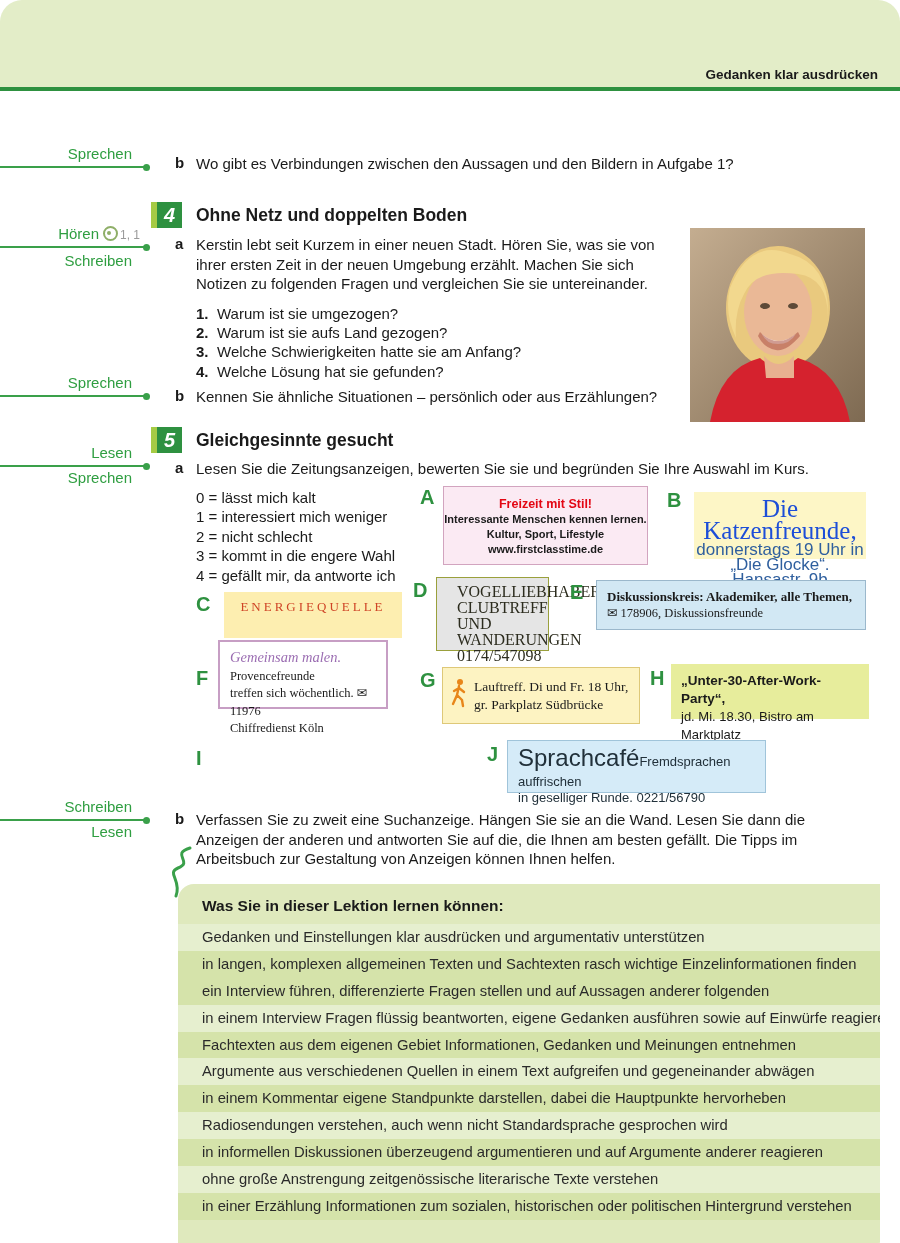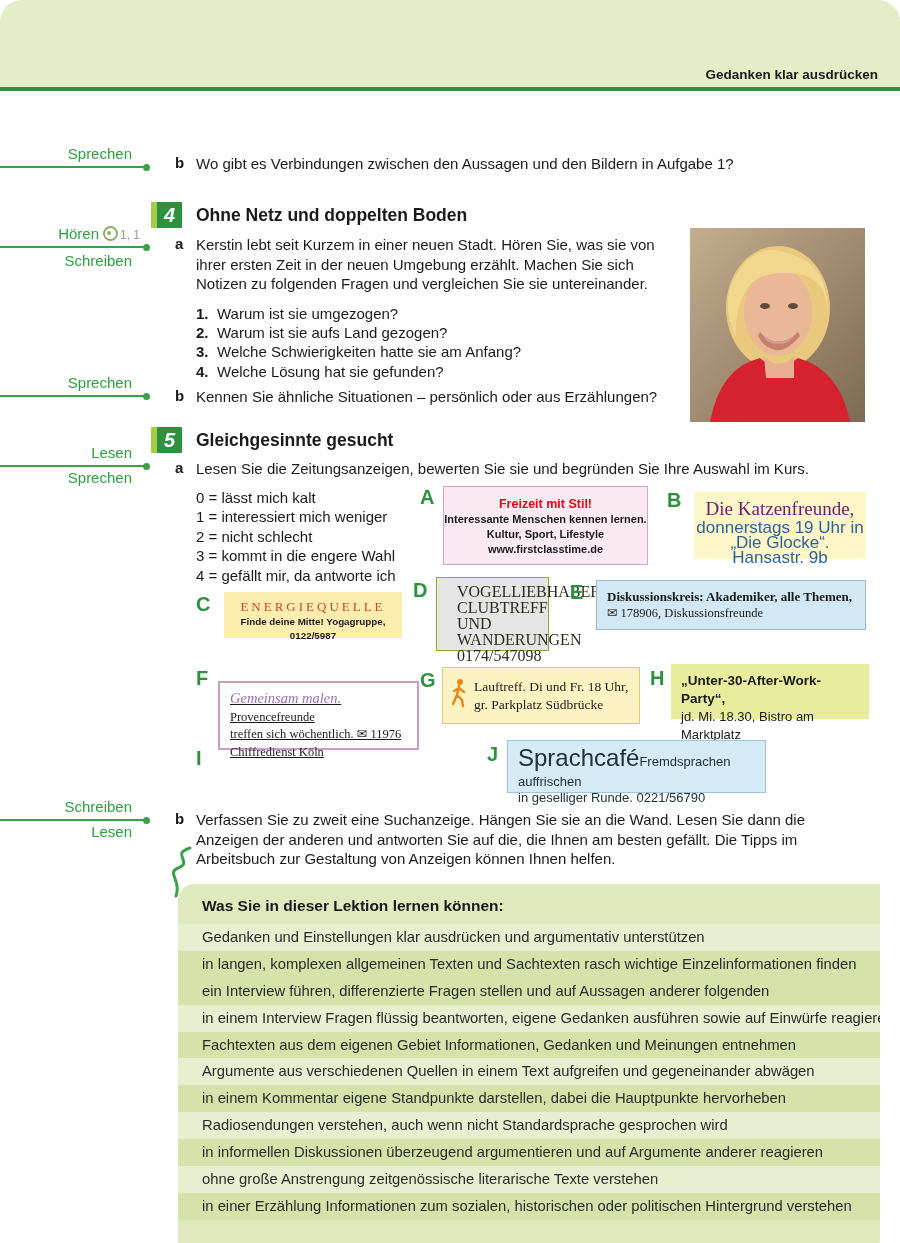--- a/index.html
+++ b/index.html
@@ -32,21 +32,21 @@
   .qnum { font-weight:700; display:inline-block; width:21px; }
   .srow { font-size:15px; line-height:19.4px; }
 
   
   .adletter { position:absolute; color:#2e9140; font-weight:700; font-size:20px; }
   .adbox { position:absolute; box-sizing:border-box; }
   .ad-a { background:#fbeaf3; border:1px solid #d2a4bf; text-align:center; padding-top:9px; }
   .ad-a .red { color:#e30613; font-weight:700; font-size:12.5px; line-height:16px; }
   .ad-a .bk  { font-weight:700; font-size:11px; line-height:15px; }
   .ad-b { background:#fdf6c6; text-align:center; padding-top:6px; }
-  .ad-b .title { color:#701a75; font-family:"Liberation Serif",serif; font-size:19px; line-height:22px; }
+  .ad-b .title { color:#1d4ed8; font-family:"Liberation Serif",serif; font-size:25px; line-height:22px; }
   .ad-b .blue  { color:#2f5f9e; font-weight:400; font-size:17px; line-height:15px; }
   .ad-c { background:#fdeeb0; text-align:center; padding-top:7px; }
   .ad-c .title { color:#cf4426; font-family:"Liberation Serif",serif; font-size:13px; letter-spacing:3px; line-height:16px; }
   .ad-c .sub   { font-weight:700; font-size:9.8px; line-height:14px; }
   .ad-d { background:#e5e5e5; border:1px solid #9aa03c; font-family:"Liberation Serif",serif;
           font-size:16px; line-height:16px; padding:6px 20px; color:#2c2c1e; }
   .ad-e { background:#d2e8f4; border:1px solid #9bb8cc; font-family:"Liberation Serif",serif; padding:7px 10px; }
   .ad-e .l1 { font-weight:700; font-size:13px; line-height:17px; }
   .ad-e .l2 { font-size:12.5px; line-height:17px; }
   .ad-f { background:#ffffff; border:2px solid #c79ec4; font-family:"Liberation Serif",serif;
@@ -171,39 +171,38 @@
   <div class="adletter" style="left:667px; top:489px;">B</div>
   <div class="adbox ad-b" style="left:694px; top:492px; width:172px; height:67px;">
     <div class="title">Die Katzenfreunde,</div>
     <div class="blue">donnerstags 19 Uhr in</div>
     <div class="blue">„Die Glocke“. Hansastr. 9b</div>
   </div>
 
   <div class="adletter" style="left:196px; top:593px;">C</div>
   <div class="adbox ad-c" style="left:224px; top:592px; width:178px; height:46px;">
     <div class="title">ENERGIEQUELLE</div>
-    <div class="sub">Finde deine Mitte! Yogagruppe, 0122/5987</div>
   </div>
 
   <div class="adletter" style="left:413px; top:579px;">D</div>
   <div class="adbox ad-d" style="left:436px; top:577px; width:113px; height:74px;">
     <div>VOGELLIEBHABER,</div>
     <div>CLUBTREFF UND</div>
     <div>WANDERUNGEN</div>
     <div>0174/547098</div>
   </div>
 
   <div class="adletter" style="left:570px; top:581px;">E</div>
   <div class="adbox ad-e" style="left:596px; top:580px; width:270px; height:50px;">
     <div class="l1">Diskussionskreis: Akademiker, alle Themen,</div>
     <div class="l2">✉ 178906, Diskussionsfreunde</div>
   </div>
 
   <div class="adletter" style="left:196px; top:667px;">F</div>
-  <div class="adbox ad-f" style="left:218px; top:681px; width:201px; height:69px;text-decoration:underline;">
+  <div class="adbox ad-f" style="left:218px; top:640px; width:170px; height:69px;">
     <div><span class="script">Gemeinsam malen.</span><span> Provencefreunde</span></div>
     <div>treffen sich wöchentlich. ✉ 11976</div>
     <div>Chiffredienst Köln</div>
   </div>
 
   <div class="adletter" style="left:420px; top:669px;">G</div>
   <div class="adbox ad-g" style="left:442px; top:667px; width:198px; height:57px;">
     <span style="margin-right:7px;">
       <svg width="16" height="30" viewBox="0 0 16 30" xmlns="http://www.w3.org/2000/svg">
         <circle cx="9" cy="4" r="3" fill="#e8861a"></circle>

